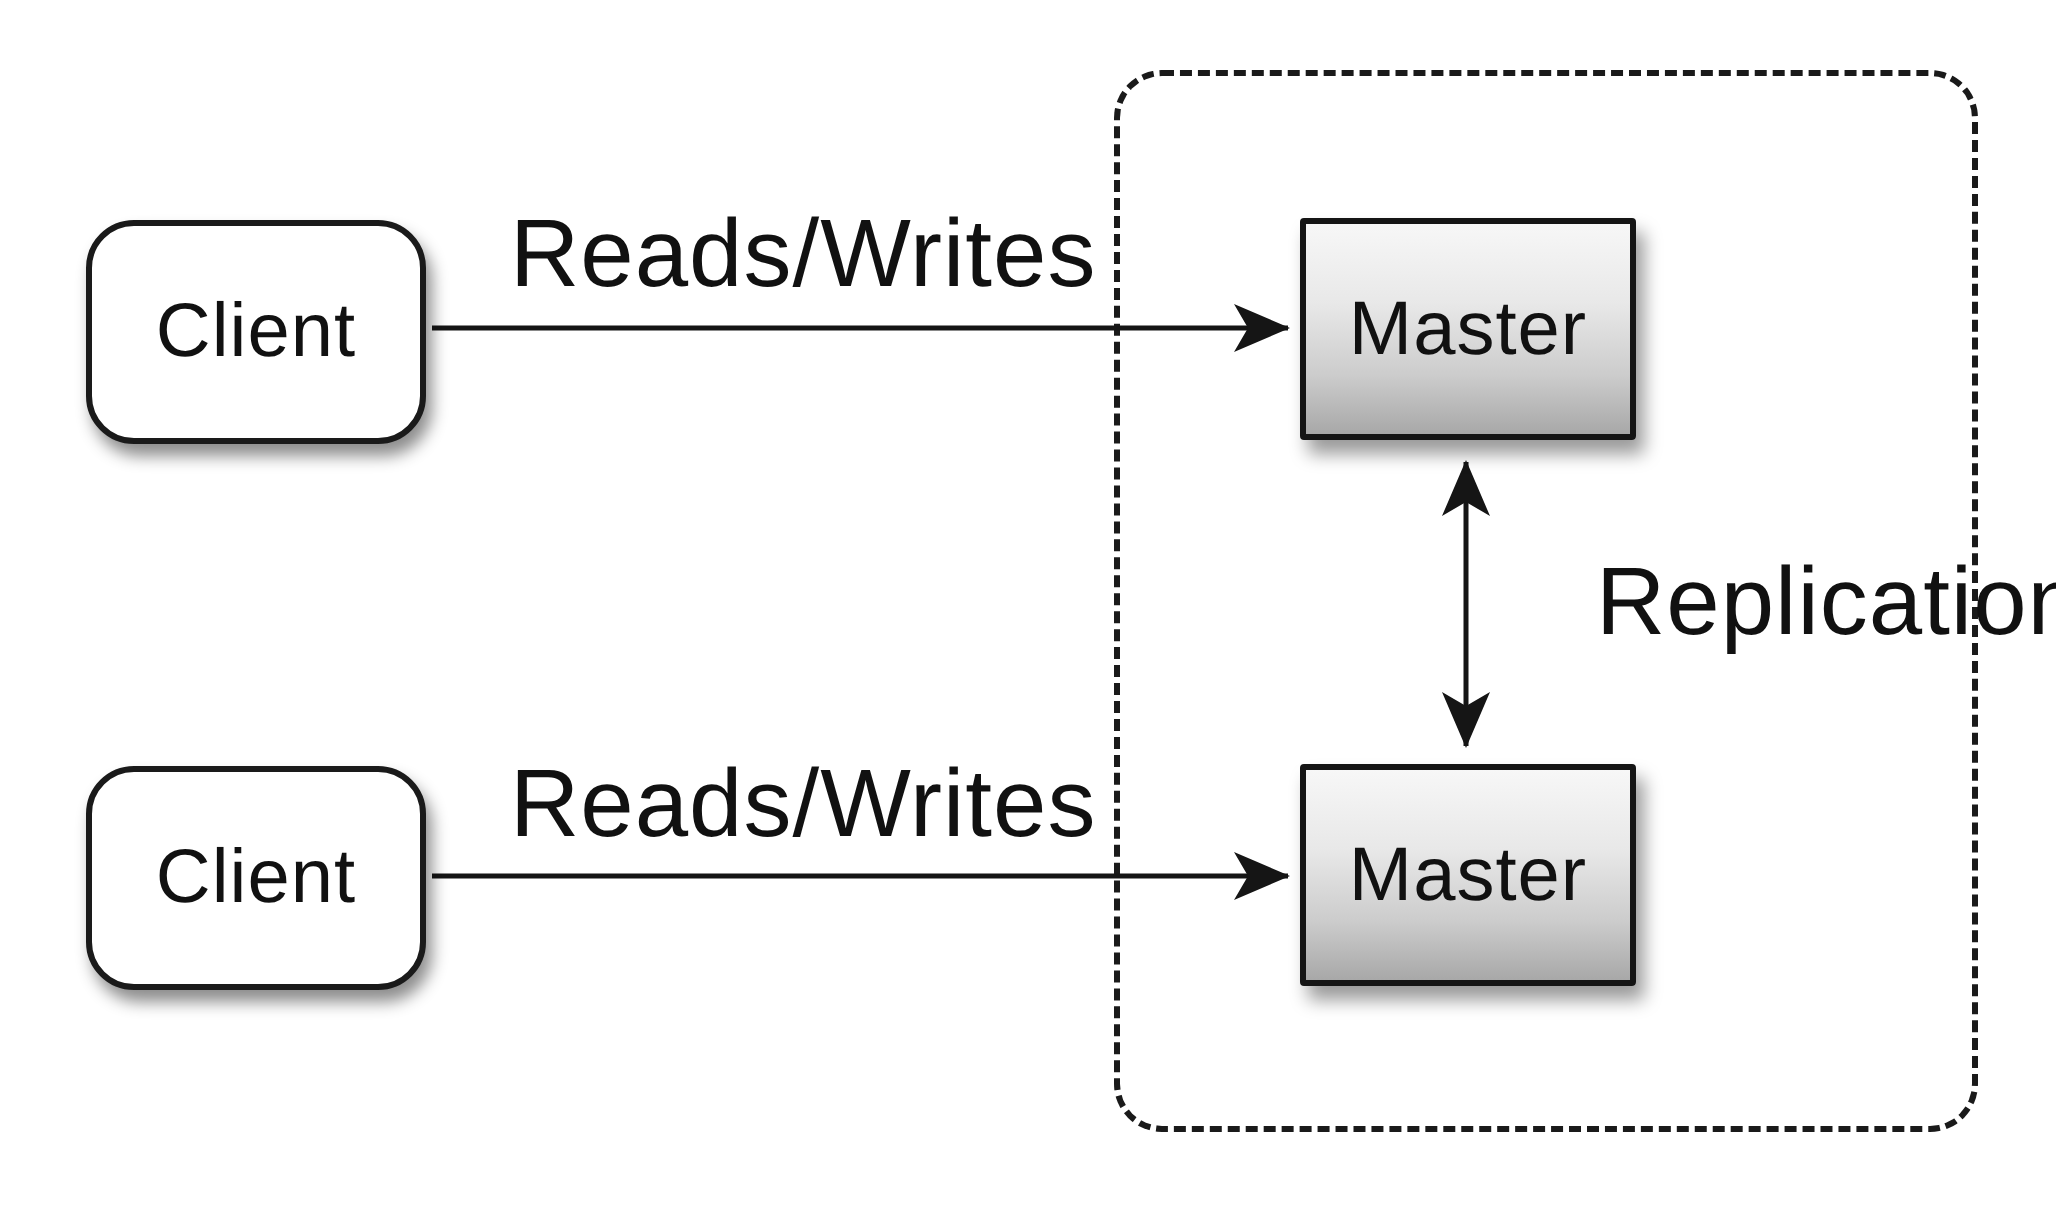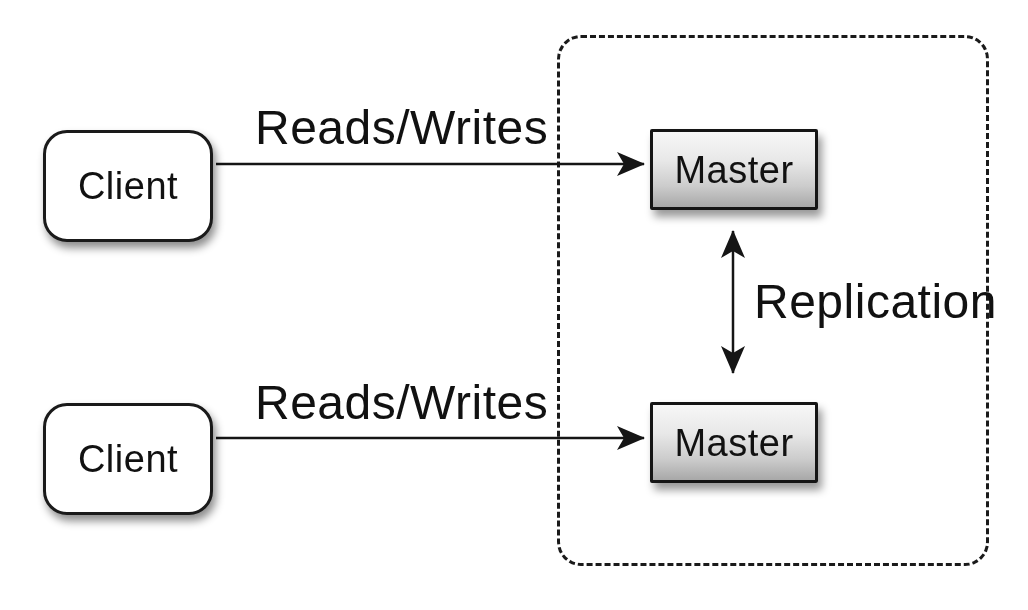--- a/index.html
+++ b/index.html
@@ -46,33 +46,32 @@
   .node {
     position: absolute;
     display: flex;
     align-items: center;
     justify-content: center;
     box-sizing: border-box;
     font-size: 38px;
     line-height: 1;
     color: #111111;
     letter-spacing: 0.5px;
-    margin-top: 20px;
   }
   .node-client {
     width: 170px;
     height: 112px;
     background: #ffffff;
     border: 3px solid #1a1a1a;
     border-radius: 24px;
     box-shadow: 3px 6px 8px rgba(0,0,0,0.45);
   }
   .node-master {
     width: 168px;
-    height: 81px;
+    height: 111px;
     background: linear-gradient(180deg, #f7f7f7 0%, #e8e8e8 38%, #cccccc 72%, #a8a8a8 100%);
     border: 3px solid #151515;
     border-radius: 2px;
     box-shadow: 4px 7px 9px rgba(0,0,0,0.40);
   }
   .pos-client-top    { left: 43px;  top: 110px; }
   .pos-client-bottom { left: 43px;  top: 383px; }
   .pos-master-top    { left: 650px; top: 109px; }
   .pos-master-bottom { left: 650px; top: 382px; }
 
@@ -81,21 +80,21 @@
     position: absolute;
     font-size: 48px;
     line-height: 40px;
     color: #111111;
     text-align: center;
     white-space: nowrap;
     letter-spacing: 0.5px;
   }
   .pos-rw-top    { left: 255px; top: 108px; width: 260px; }
   .pos-rw-bottom { left: 255px; top: 383px; width: 260px; }
-  .pos-repl      { left: 754px; top: 282px; width: 220px; text-align: right; }
+  .pos-repl      { left: 798px; top: 282px; width: 220px; text-align: right; }
 </style>
 </head>
 <body>
 
 <div class="canvas">
 
   <div class="group-box"></div>
 
   <svg class="edges" viewBox="0 0 1028 610" xmlns="http://www.w3.org/2000/svg">
     <defs>

